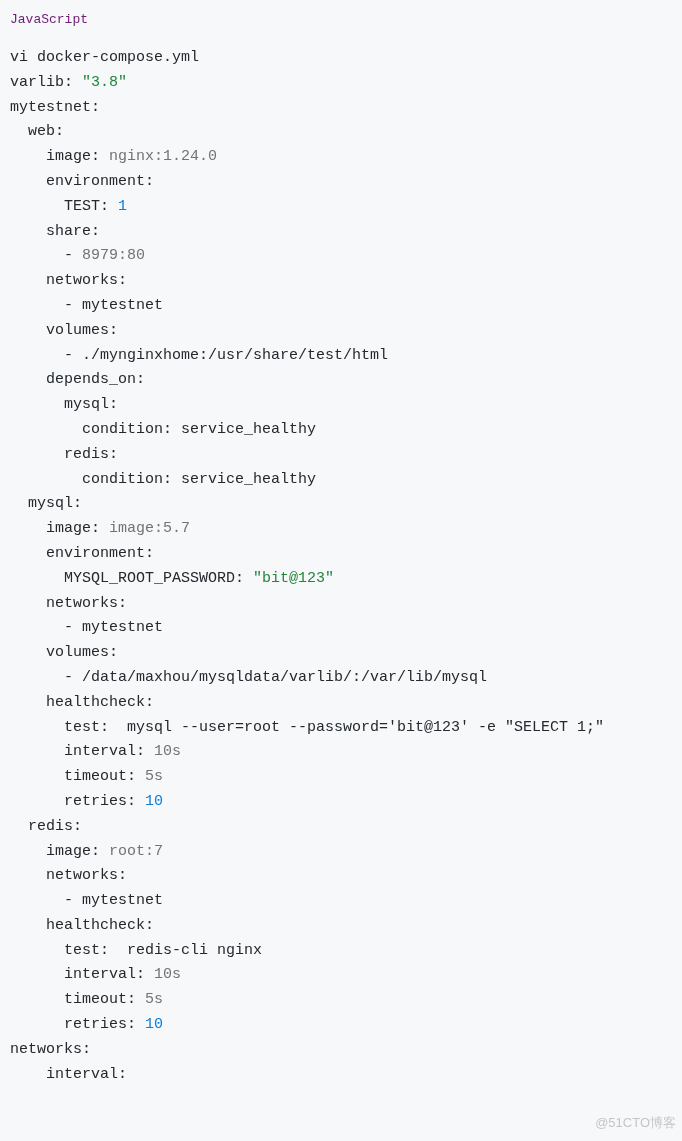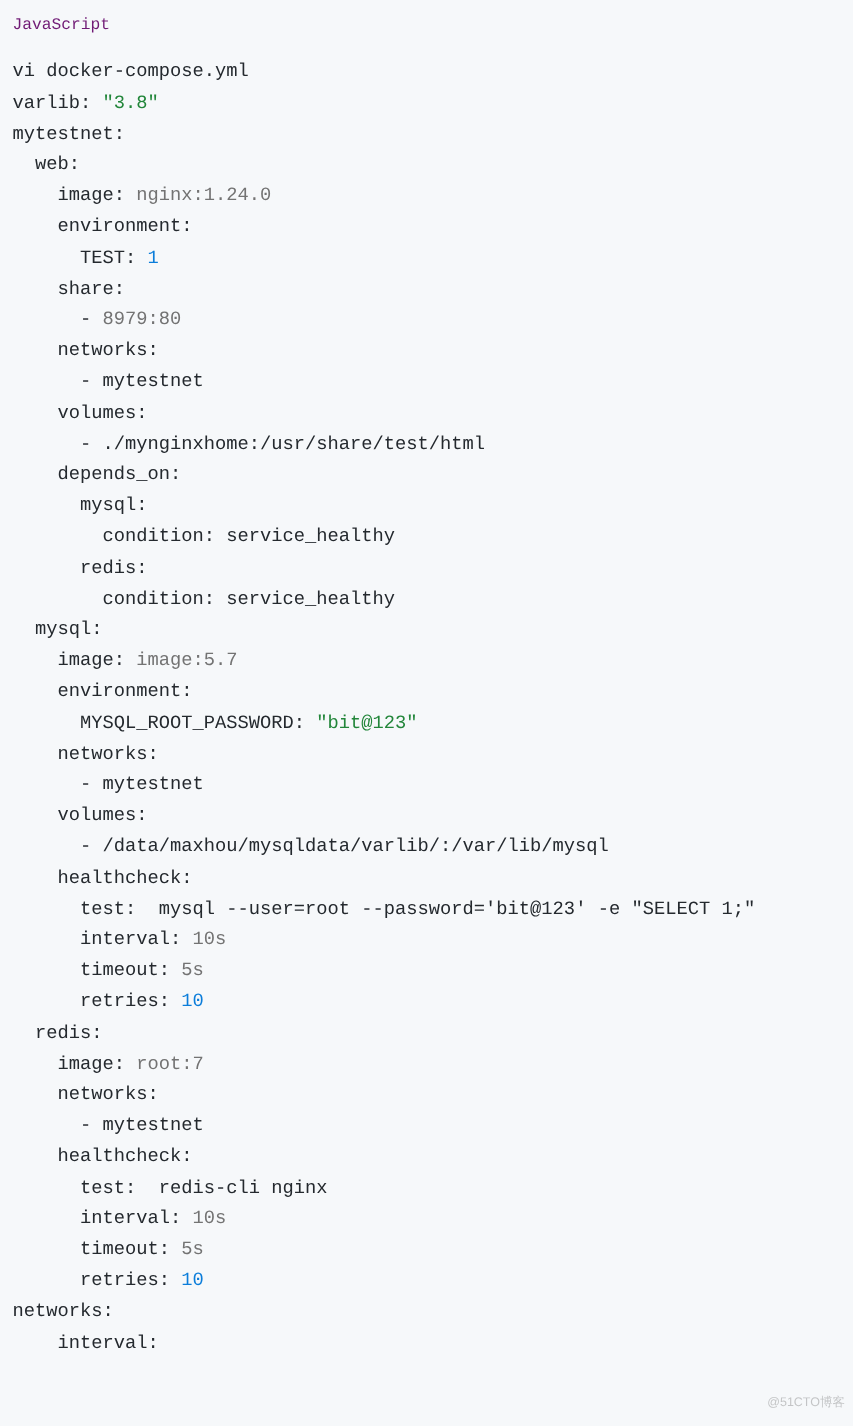--- a/index.html
+++ b/index.html
@@ -30,21 +30,21 @@
       white-space: pre;
     }
     .num { color: #0b7dda; }
     .str { color: #22863a; }
     .ident { color: #737373; }
     .watermark {
       position: absolute;
       right: 6px;
       bottom: 6px;
       color: rgba(100,100,100,0.35);
-      font-size: 10px;
+      font-size: 13px;
       font-family: sans-serif;
     }
   </style>
 </head>
 <body>
 
 <div class="codeblock">
   <div class="lang-label">JavaScript</div>
   <div class="code"><span>vi docker-compose.yml</span>
 <span><span>varlib:</span> <span class="str">"3.8"</span></span>

